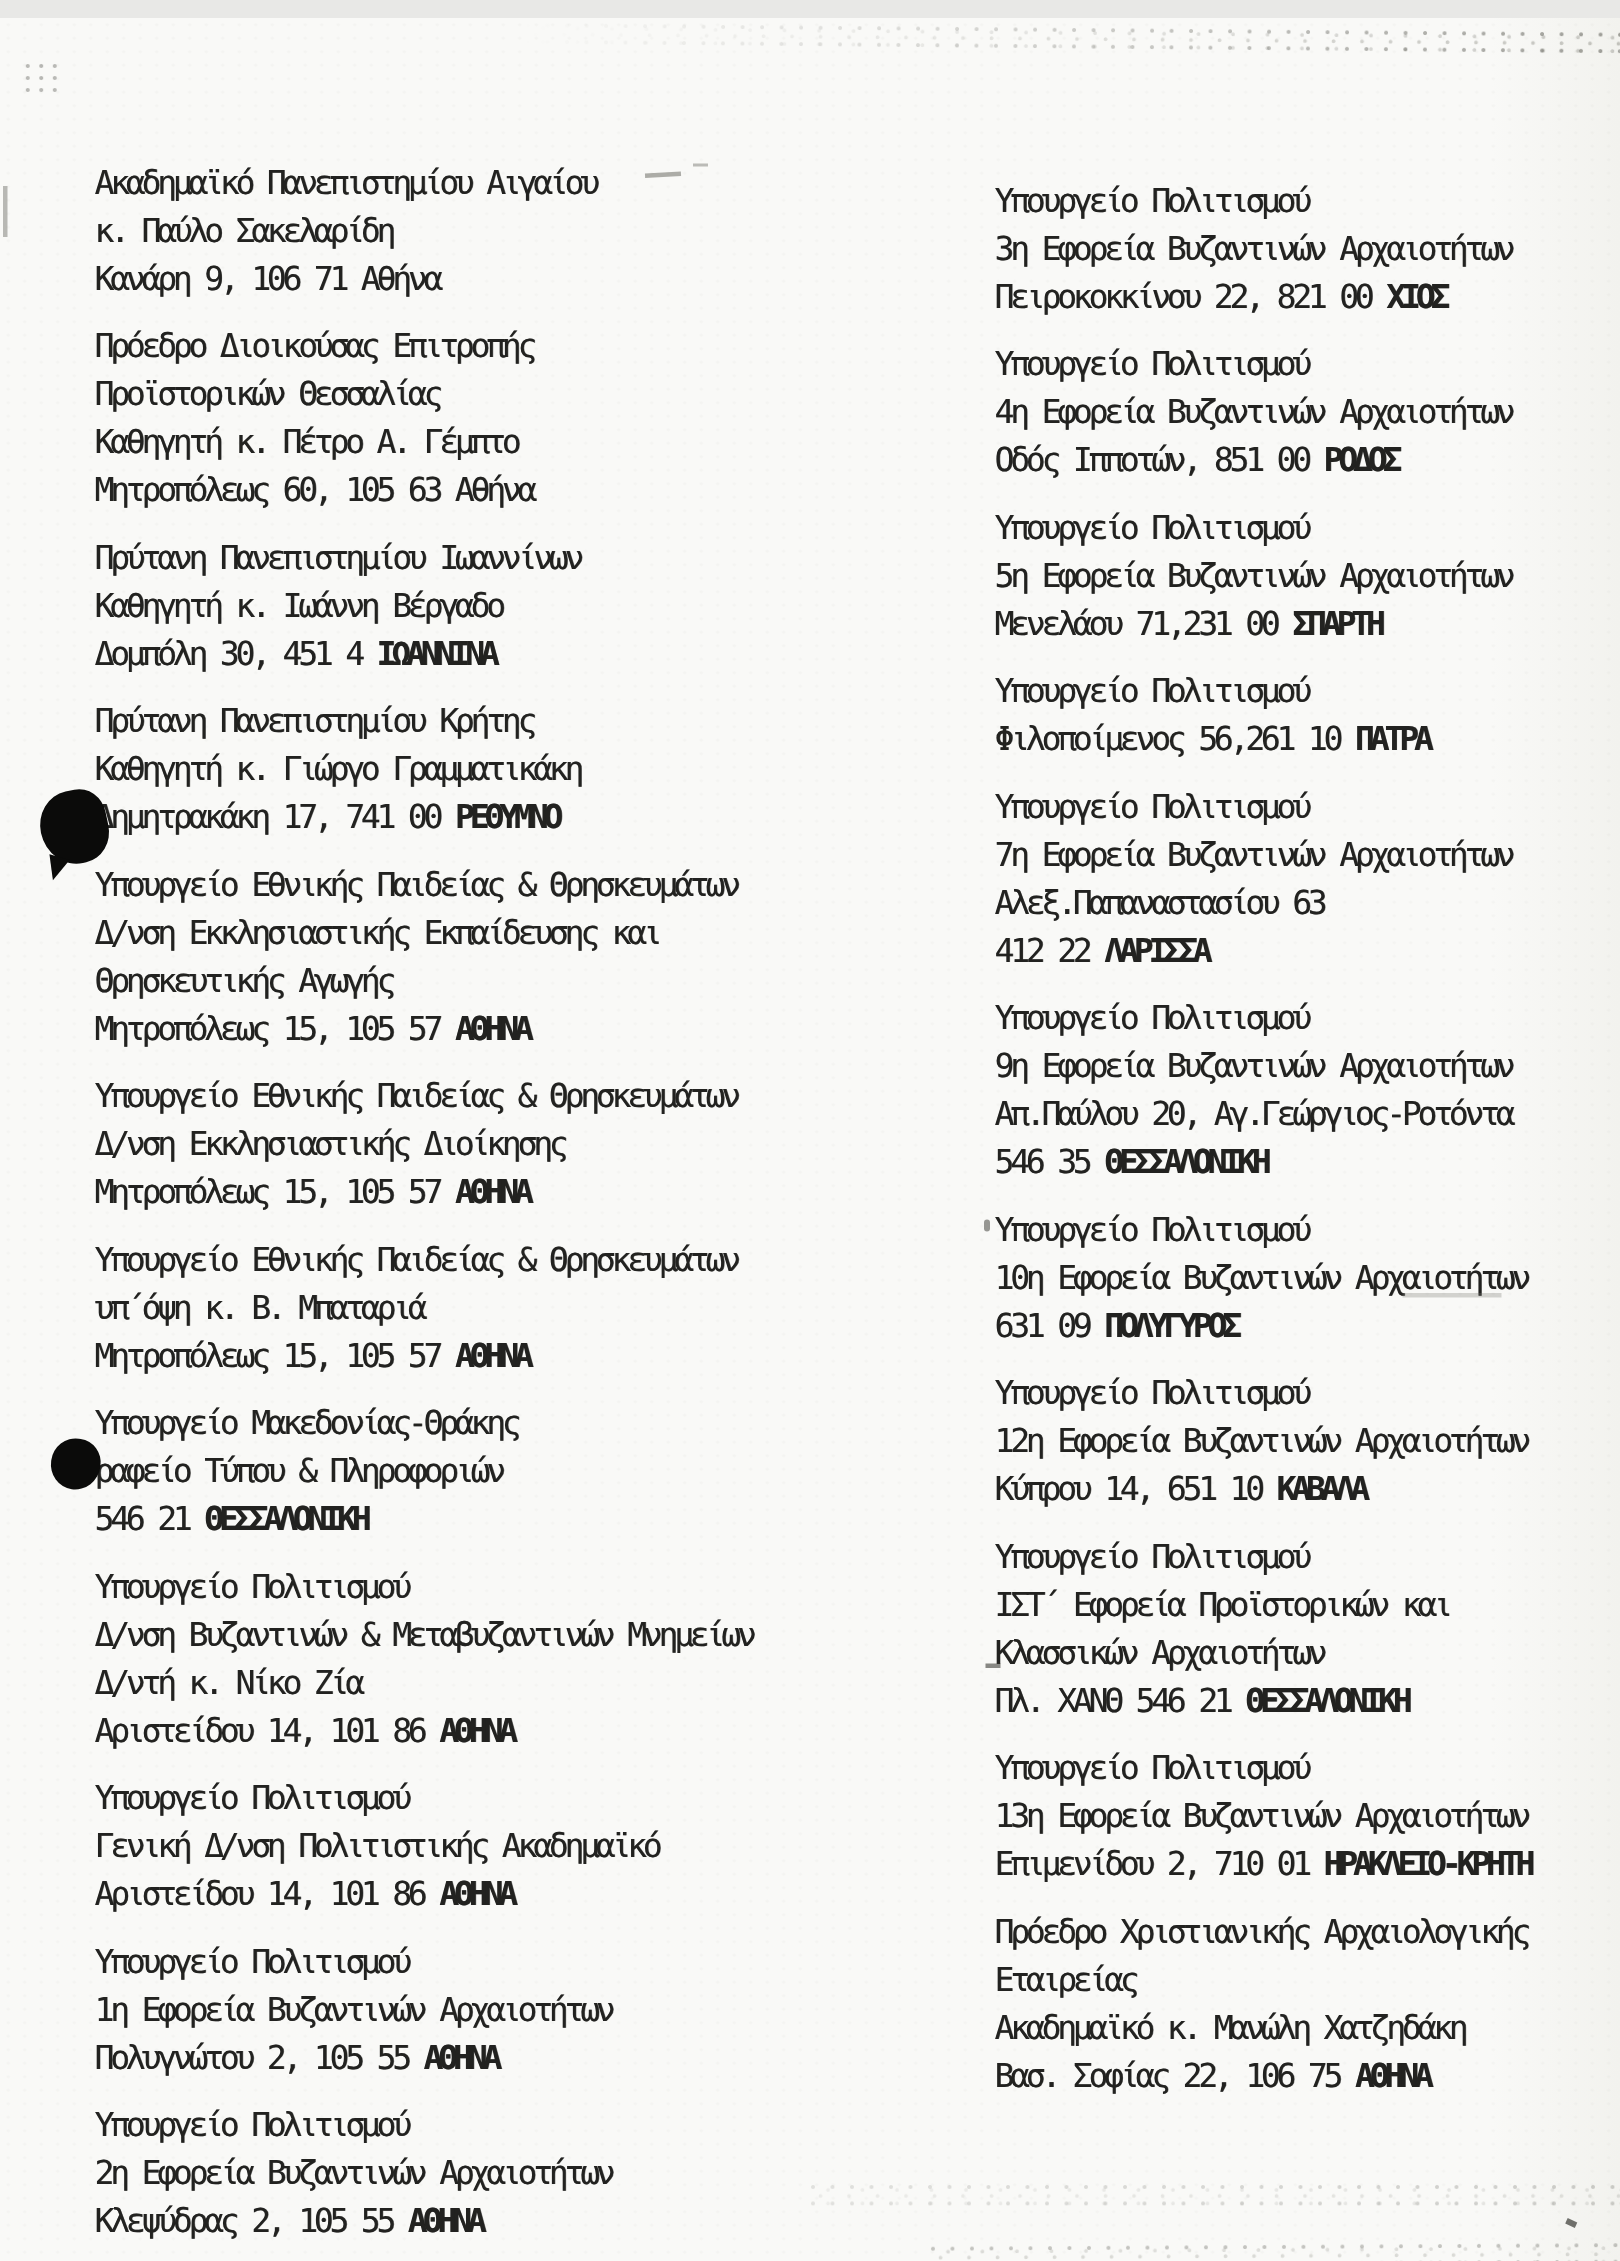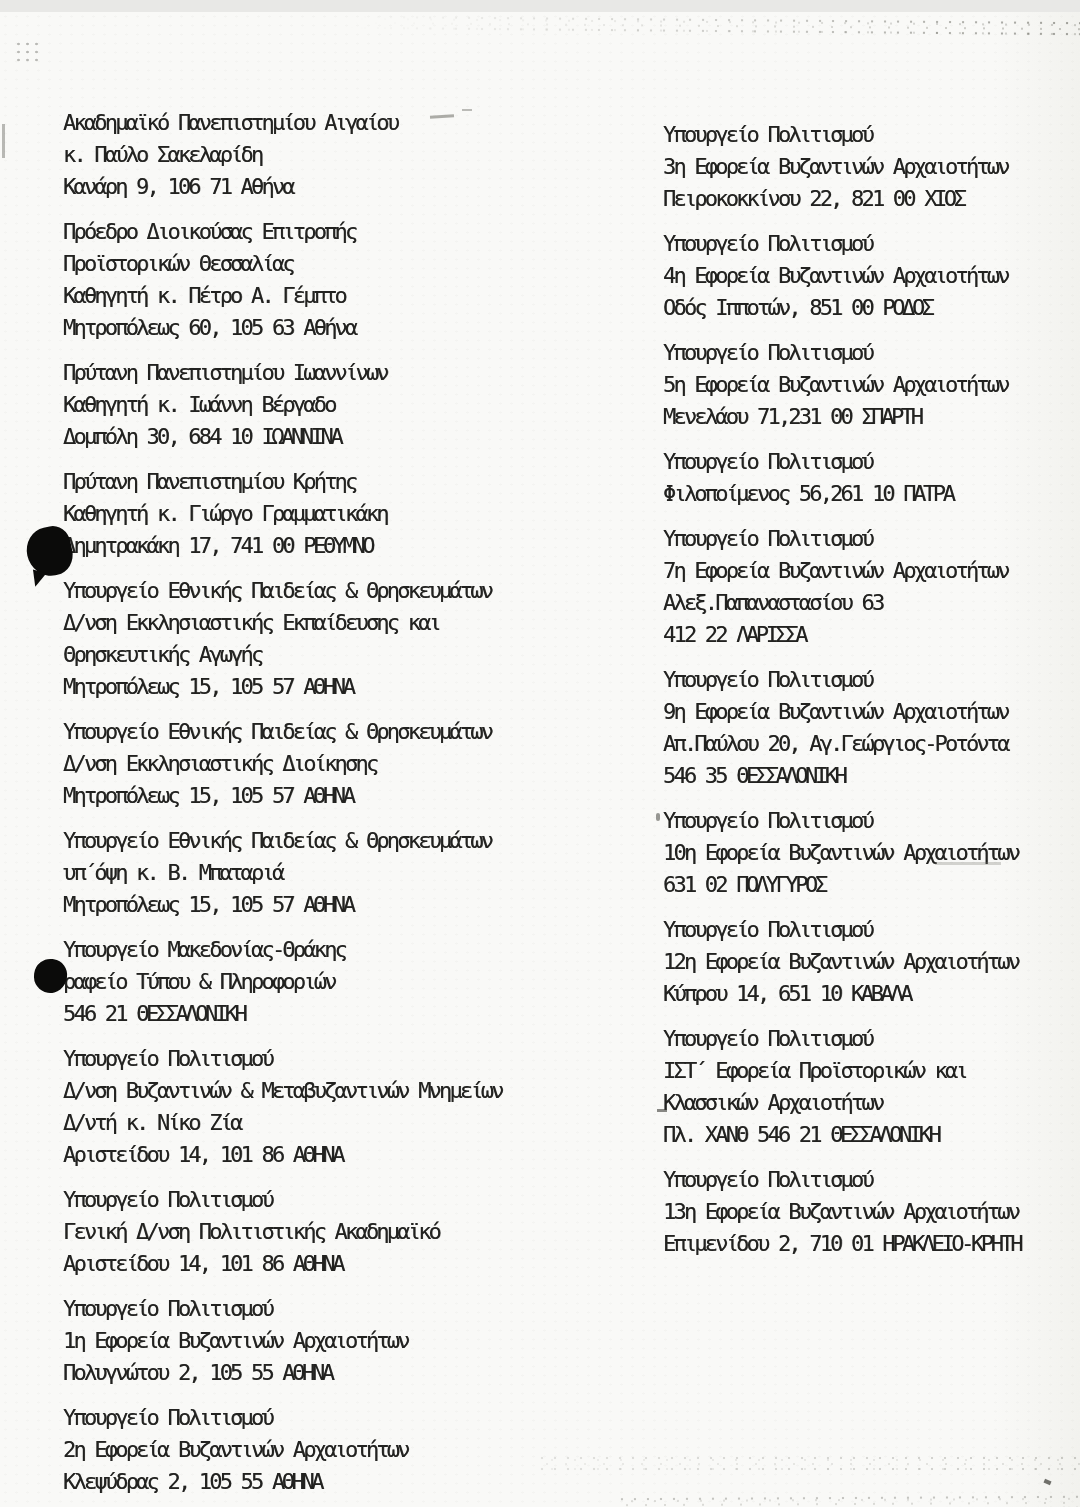--- a/index.html
+++ b/index.html
@@ -18,21 +18,21 @@
   .column { position:absolute; }
   .column-left  { left:63px;  top:95px;  width:560px; }
   .column-right { left:663px; top:107px; width:410px; }
   .block { margin:0 0 13px 0; }
   .line {
     height:32px; line-height:32px;
     font-size:22px; letter-spacing:-2.8px;
     white-space:pre;
     text-shadow:0.3px 0 0 rgba(30,30,28,0.55);
   }
-  .city { font-weight:normal; letter-spacing:-3.4px; }
+  .city { font-weight:bold; letter-spacing:-3.4px; }
 
   
   .artifact { position:absolute; pointer-events:none; }
   .ink-blob-1 {
     left:27px; top:515px; width:45px; height:49px;
     background:#0b0b0a;
     border-radius:58% 46% 52% 62%;
     transform:rotate(-12deg);
   }
   .ink-blob-1::after {
@@ -96,21 +96,21 @@
       </div>
       <div class="block">
         <div class="line">Πρόεδρο Διοικούσας Επιτροπής</div>
         <div class="line">Προϊστορικών Θεσσαλίας</div>
         <div class="line">Καθηγητή κ. Πέτρο Α. Γέμπτο</div>
         <div class="line">Μητροπόλεως 60, 105 63 Αθήνα</div>
       </div>
       <div class="block">
         <div class="line">Πρύτανη Πανεπιστημίου Ιωαννίνων</div>
         <div class="line">Καθηγητή κ. Ιωάννη Βέργαδο</div>
-        <div class="line"><span>Δομπόλη 30, 684 10 </span><span class="city">ΙΩΑΝΝΙΝΑ</span></div>
+        <div class="line"><span>Δομπόλη 30, 451 4 </span><span class="city">ΙΩΑΝΝΙΝΑ</span></div>
       </div>
       <div class="block">
         <div class="line">Πρύτανη Πανεπιστημίου Κρήτης</div>
         <div class="line">Καθηγητή κ. Γιώργο Γραμματικάκη</div>
         <div class="line"><span>Δημητρακάκη 17, 741 00 </span><span class="city">ΡΕΘΥΜΝΟ</span></div>
       </div>
       <div class="block">
         <div class="line">Υπουργείο Εθνικής Παιδείας &amp; Θρησκευμάτων</div>
         <div class="line">Δ/νση Εκκλησιαστικής Εκπαίδευσης και</div>
         <div class="line">Θρησκευτικής Αγωγής</div>
@@ -181,37 +181,43 @@
       </div>
       <div class="block">
         <div class="line">Υπουργείο Πολιτισμού</div>
         <div class="line">9η Εφορεία Βυζαντινών Αρχαιοτήτων</div>
         <div class="line">Απ.Παύλου 20, Αγ.Γεώργιος-Ροτόντα</div>
         <div class="line"><span>546 35 </span><span class="city">ΘΕΣΣΑΛΟΝΙΚΗ</span></div>
       </div>
       <div class="block">
         <div class="line">Υπουργείο Πολιτισμού</div>
         <div class="line">10η Εφορεία Βυζαντινών Αρχαιοτήτων</div>
-        <div class="line"><span>631 02 </span><span class="city">ΠΟΛΥΓΥΡΟΣ</span></div>
+        <div class="line"><span>631 09 </span><span class="city">ΠΟΛΥΓΥΡΟΣ</span></div>
       </div>
       <div class="block">
         <div class="line">Υπουργείο Πολιτισμού</div>
         <div class="line">12η Εφορεία Βυζαντινών Αρχαιοτήτων</div>
         <div class="line"><span>Κύπρου 14, 651 10 </span><span class="city">ΚΑΒΑΛΑ</span></div>
       </div>
       <div class="block">
         <div class="line">Υπουργείο Πολιτισμού</div>
         <div class="line">ΙΣΤ΄ Εφορεία Προϊστορικών και</div>
         <div class="line">Κλασσικών Αρχαιοτήτων</div>
         <div class="line"><span>Πλ. ΧΑΝΘ 546 21 </span><span class="city">ΘΕΣΣΑΛΟΝΙΚΗ</span></div>
       </div>
       <div class="block">
         <div class="line">Υπουργείο Πολιτισμού</div>
         <div class="line">13η Εφορεία Βυζαντινών Αρχαιοτήτων</div>
         <div class="line"><span>Επιμενίδου 2, 710 01 </span><span class="city">ΗΡΑΚΛΕΙΟ-ΚΡΗΤΗ</span></div>
+      </div>
+      <div class="block">
+        <div class="line">Πρόεδρο Χριστιανικής Αρχαιολογικής</div>
+        <div class="line">Εταιρείας</div>
+        <div class="line">Ακαδημαϊκό κ. Μανώλη Χατζηδάκη</div>
+        <div class="line"><span>Βασ. Σοφίας 22, 106 75 </span><span class="city">ΑΘΗΝΑ</span></div>
       </div>
     </div>
 
   <div class="artifact speckles speckles-top"></div>
   <div class="artifact speckles speckles-bottom-1"></div>
   <div class="artifact speckles speckles-bottom-2"></div>
   <div class="artifact ink-blob-1"></div>
   <div class="artifact ink-blob-2"></div>
   <div class="artifact mark-dash-1"></div>
   <div class="artifact mark-dash-2"></div>

